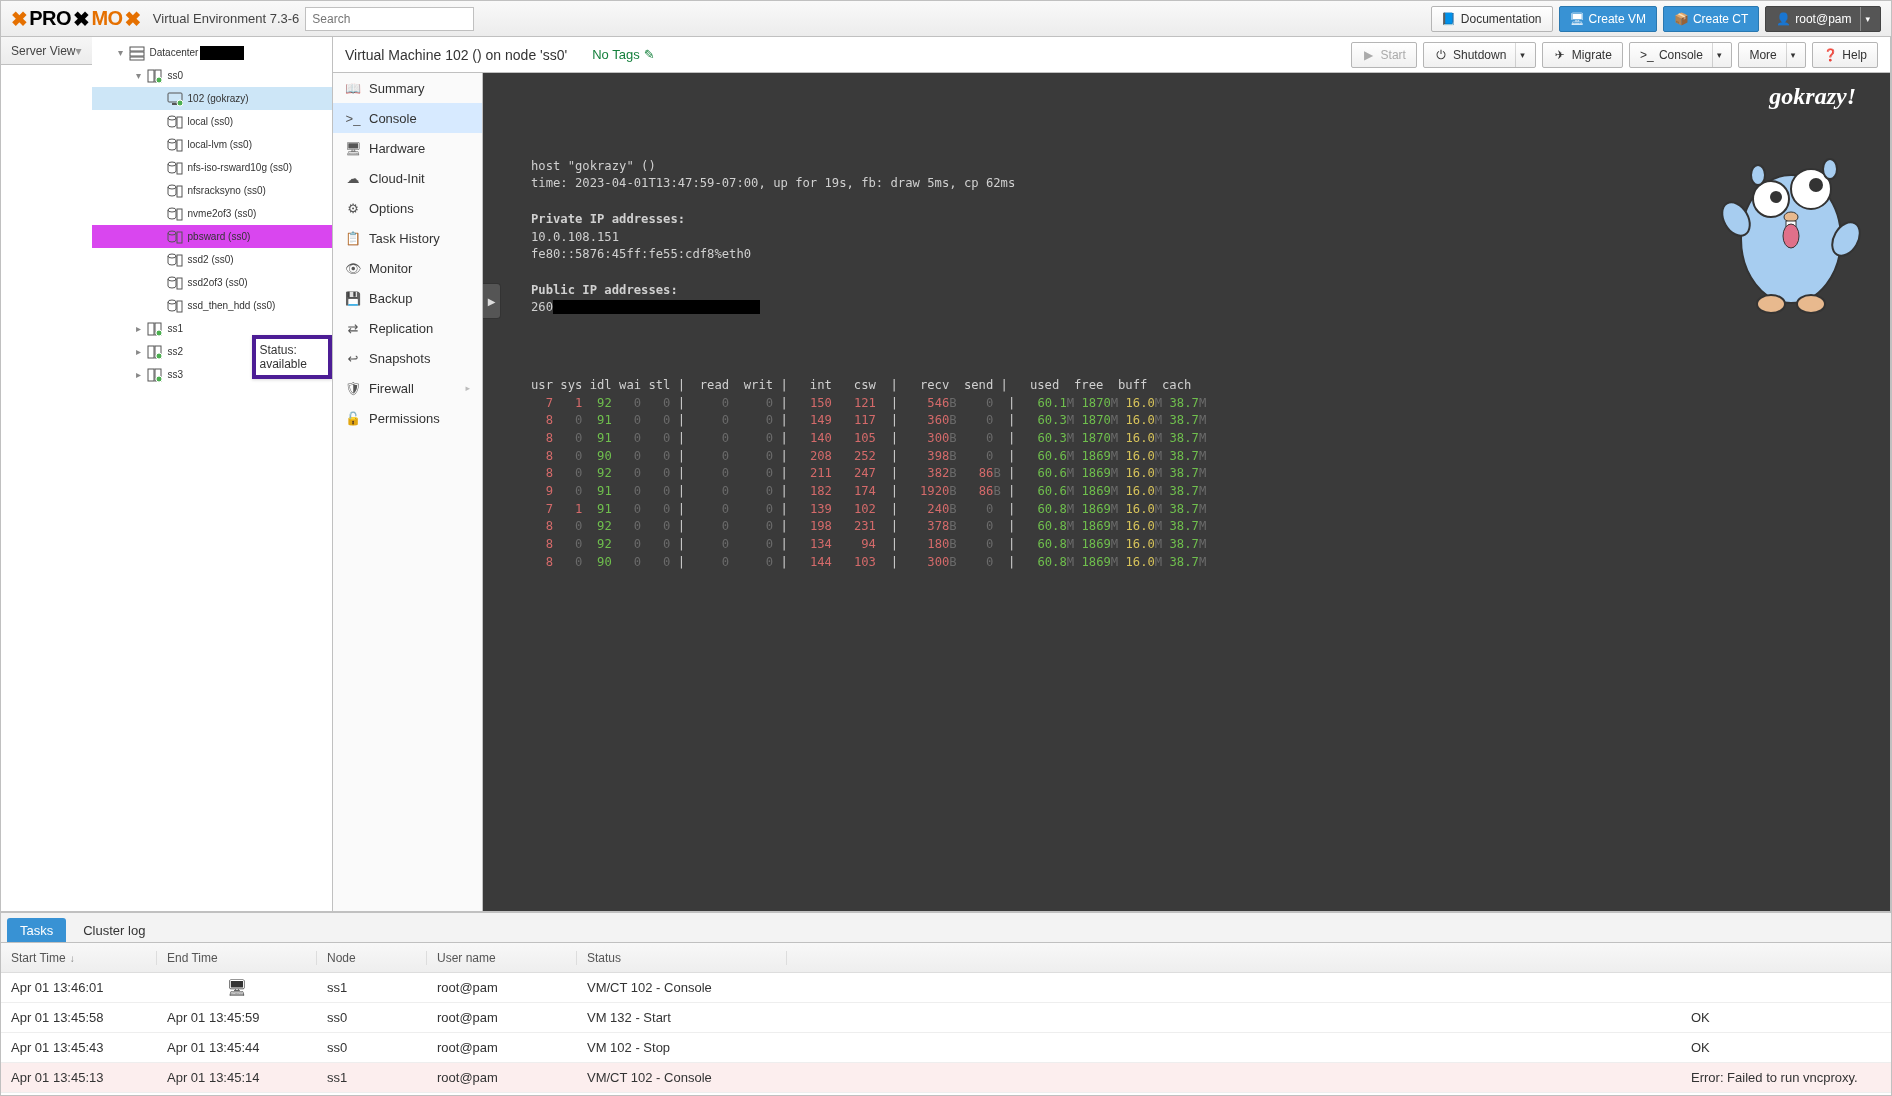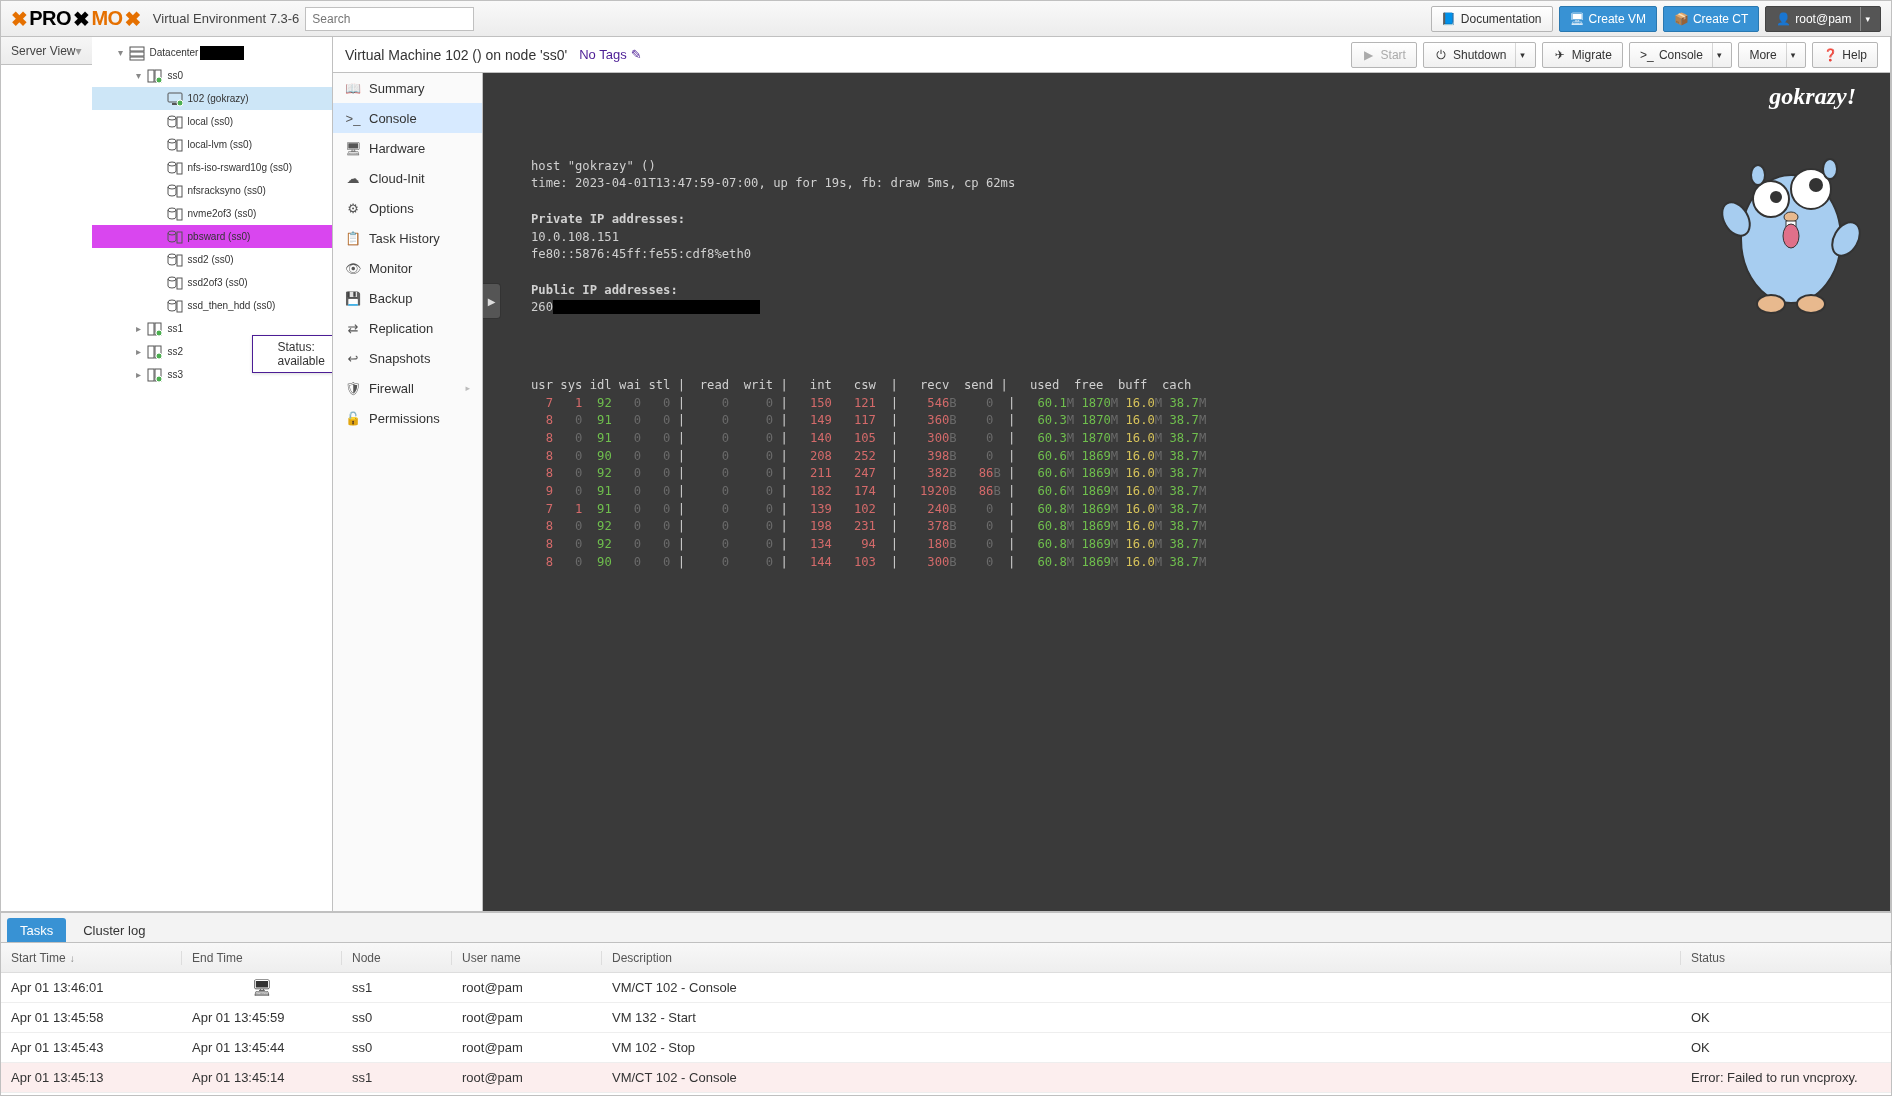--- a/index.html
+++ b/index.html
@@ -31,27 +31,27 @@
   .tree-row { display:flex; align-items:center; height:23px; padding-left:8px; cursor:pointer; position:relative; white-space:nowrap;}
   .tree-row.hl { background:#d946ef; }
   .tree-row.sel { background:#cde6f7; }
   .indent-1 { padding-left:22px; }
   .indent-2 { padding-left:40px; }
   .indent-3 { padding-left:60px; }
   .twist { width:14px; display:inline-block; text-align:center; color:#888; font-size:10px;}
   .nodeic { width:18px; display:inline-flex; align-items:center; justify-content:center; margin-right:4px; }
   .nodeic svg { width:16px; height:16px; }
   .tree-label { font-size:10px; }
-  .tooltip { position:absolute; left:160px; top:298px; background:#fff; border:1px solid #4c1d95; padding:4px 25px; font-size:12px; box-shadow:0 1px 3px rgba(0,0,0,0.15);}
+  .tooltip { position:absolute; left:160px; top:298px; background:#fff; border:4px solid #4c1d95; padding:4px 4px; font-size:12px; box-shadow:0 1px 3px rgba(0,0,0,0.15);}
   .redact { display:inline-block; background:#000; width:44px; height:14px; vertical-align:middle; margin-left:2px;}
   
   .centerpane { flex:1; display:flex; flex-direction:column; min-width:0; background:#fff; border-right:1px solid #c0c0c0;}
   .centerheader { height:36px; border-bottom:1px solid #c0c0c0; display:flex; align-items:center; padding:0 12px; gap:12px;}
   .centerheader .title { font-size:14px; color:#333; }
-  .tagch { color:#4c1d95; font-size:13px; display:inline-flex; align-items:center; gap:4px;}
+  .tagch { color:#15803d; font-size:13px; display:inline-flex; align-items:center; gap:4px;margin-left:13px;}
   .actions { margin-left:auto; display:flex; gap:6px; }
   .centerbody { flex:1; display:flex; min-height:0; }
   .subnav { width:150px; border-right:1px solid #c0c0c0; background:#fafafa; }
   .subnav .sn { display:flex; align-items:center; gap:8px; height:30px; padding:0 12px; font-size:13px; cursor:pointer;}
   .subnav .sn.sel { background:#d7eaff; }
   .subnav .sn .ic { width:16px; text-align:center; color:#555; }
   .sn .car { margin-left:auto; color:#bbb; font-size:9px; }
   
   .console-wrap { flex:1; background:#3a3a3a; position:relative; min-width:0; overflow:hidden;}
   .console { padding:14px 36px 14px 48px; color:#d0d0d0; font-family:ui-monospace,Menlo,Consolas,monospace; font-size:12.2px; line-height:1.45; white-space:pre; position:relative;}
@@ -72,21 +72,21 @@
   .tabsrow { height:30px; display:flex; align-items:flex-end; gap:0; padding:3px 6px 0 6px; border-bottom:1px solid #c0c0c0; background:#f3f3f3;}
   .tab { padding:4px 12px; font-size:13px; border:1px solid transparent; border-bottom:none; border-radius:3px 3px 0 0; cursor:pointer; margin-right:4px;}
   .tab.sel { background:#3892d4; color:#fff; }
   .tab:not(.sel) { color:#333; }
   .logtable { flex:1; overflow:auto; }
   .loghead, .logrow { display:flex; align-items:center; height:30px; }
   .loghead { background:linear-gradient(#f8f8f8,#eee); border-bottom:1px solid #ddd; color:#555; font-size:12px;}
   .logrow { border-bottom:1px solid #eee; font-size:13px; }
   .logrow.err { background:#fceeee; }
   .lc { padding:0 10px; overflow:hidden; text-overflow:ellipsis; white-space:nowrap;}
-  .lc.start { width:181px; }
+  .lc.start { width:156px; }
   .lc.end { width:160px; }
   .lc.node { width:110px; }
   .lc.user { width:150px; }
   .lc.desc { flex:1; }
   .lc.stat { width:210px; }
   .loghead .lc { border-right:1px solid #ddd; }
   .sortic { font-size:10px; margin-left:4px; color:#888;}
 </style>
 </head>
 <body>
@@ -421,21 +421,20 @@
     <div class="tabsrow">
       <div class="tab sel">Tasks</div>
       <div class="tab">Cluster log</div>
     </div>
     <div class="logtable">
       <div class="loghead">
         <div class="lc start"><span>Start Time</span><span class="sortic">↓</span></div>
         <div class="lc end">End Time</div>
         <div class="lc node">Node</div>
         <div class="lc user">User name</div>
-        <div class="lc desc">Description</div>
         <div class="lc stat">Status</div>
       </div>
       <div id="logrows">
           <div class="logrow">
             <div class="lc start">Apr 01 13:46:01</div>
             <div class="lc end"><span style="font-size:16px;display:inline-block;width:100%;text-align:center;">🖥</span></div>
             <div class="lc node">ss1</div>
             <div class="lc user">root@pam</div>
             <div class="lc desc">VM/CT 102 - Console</div>
             <div class="lc stat"></div>

